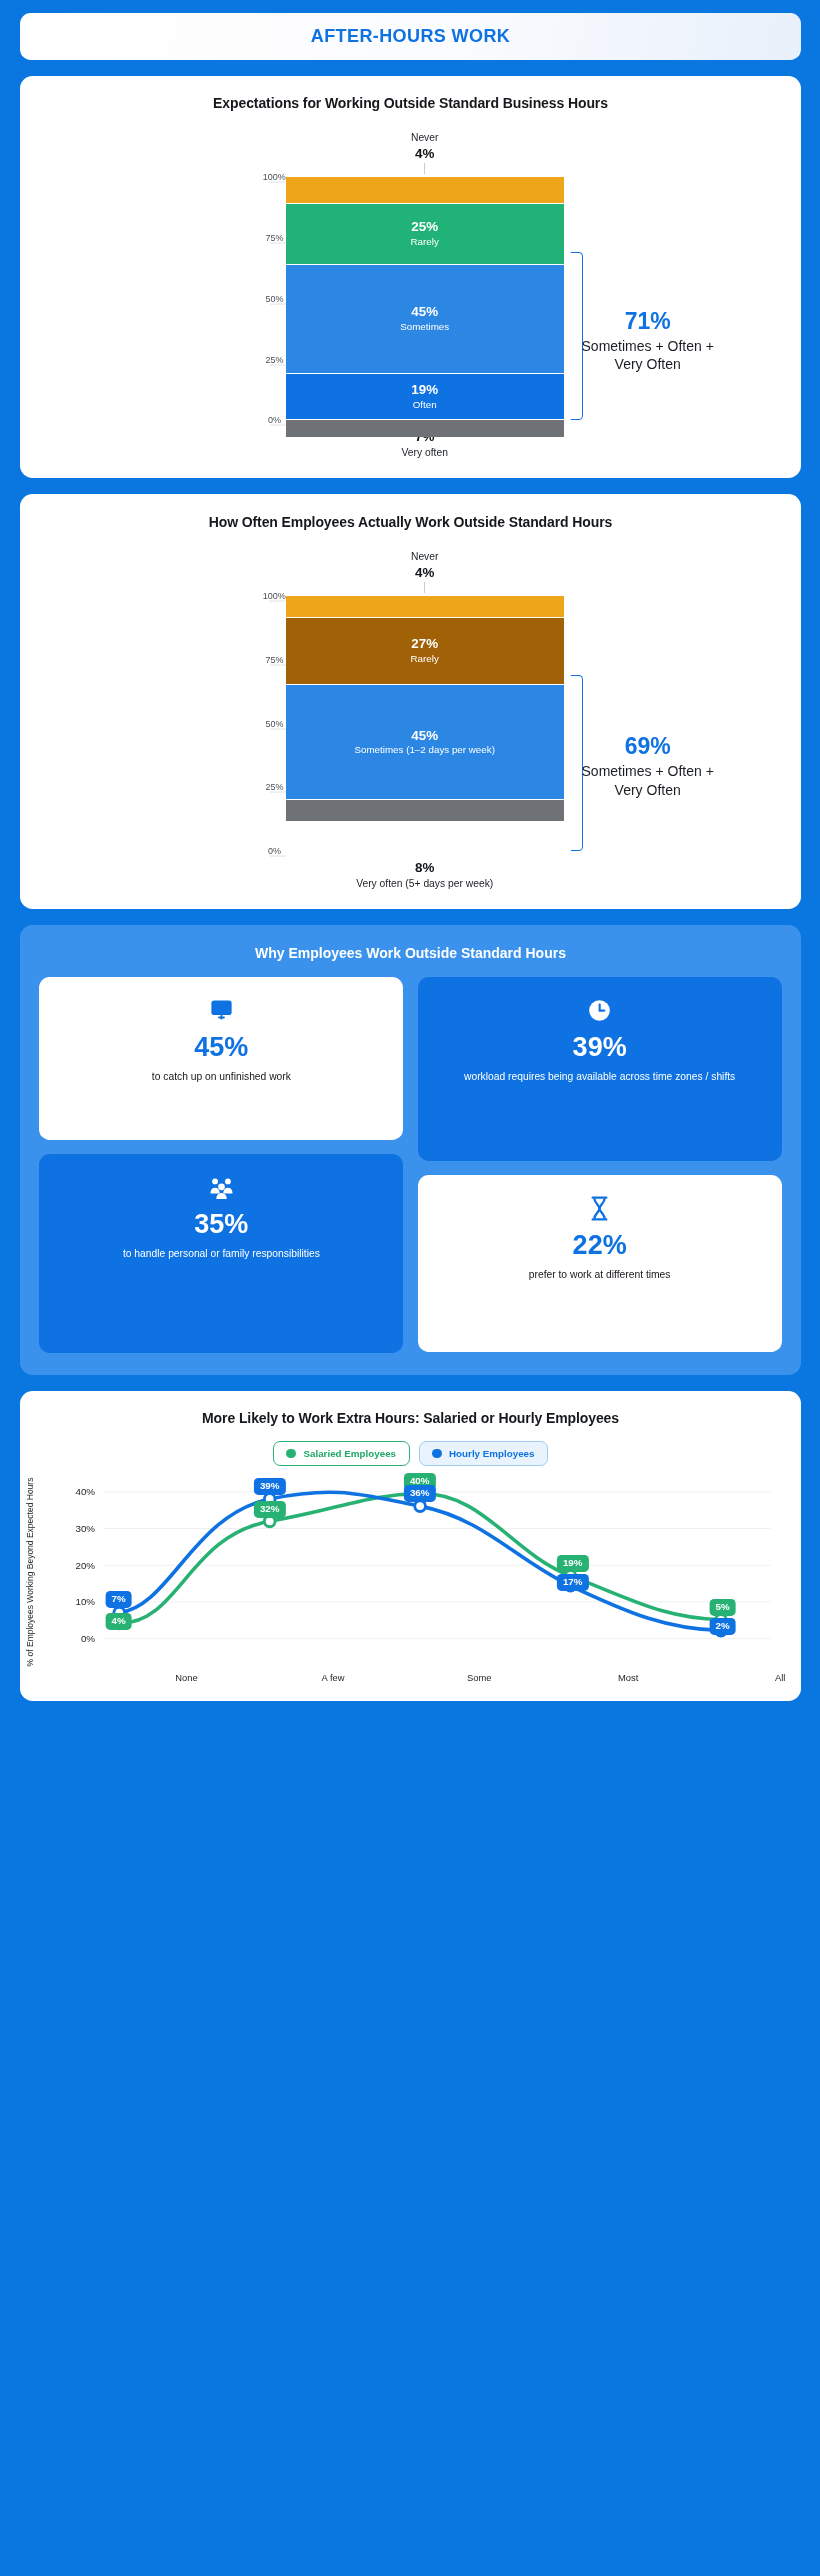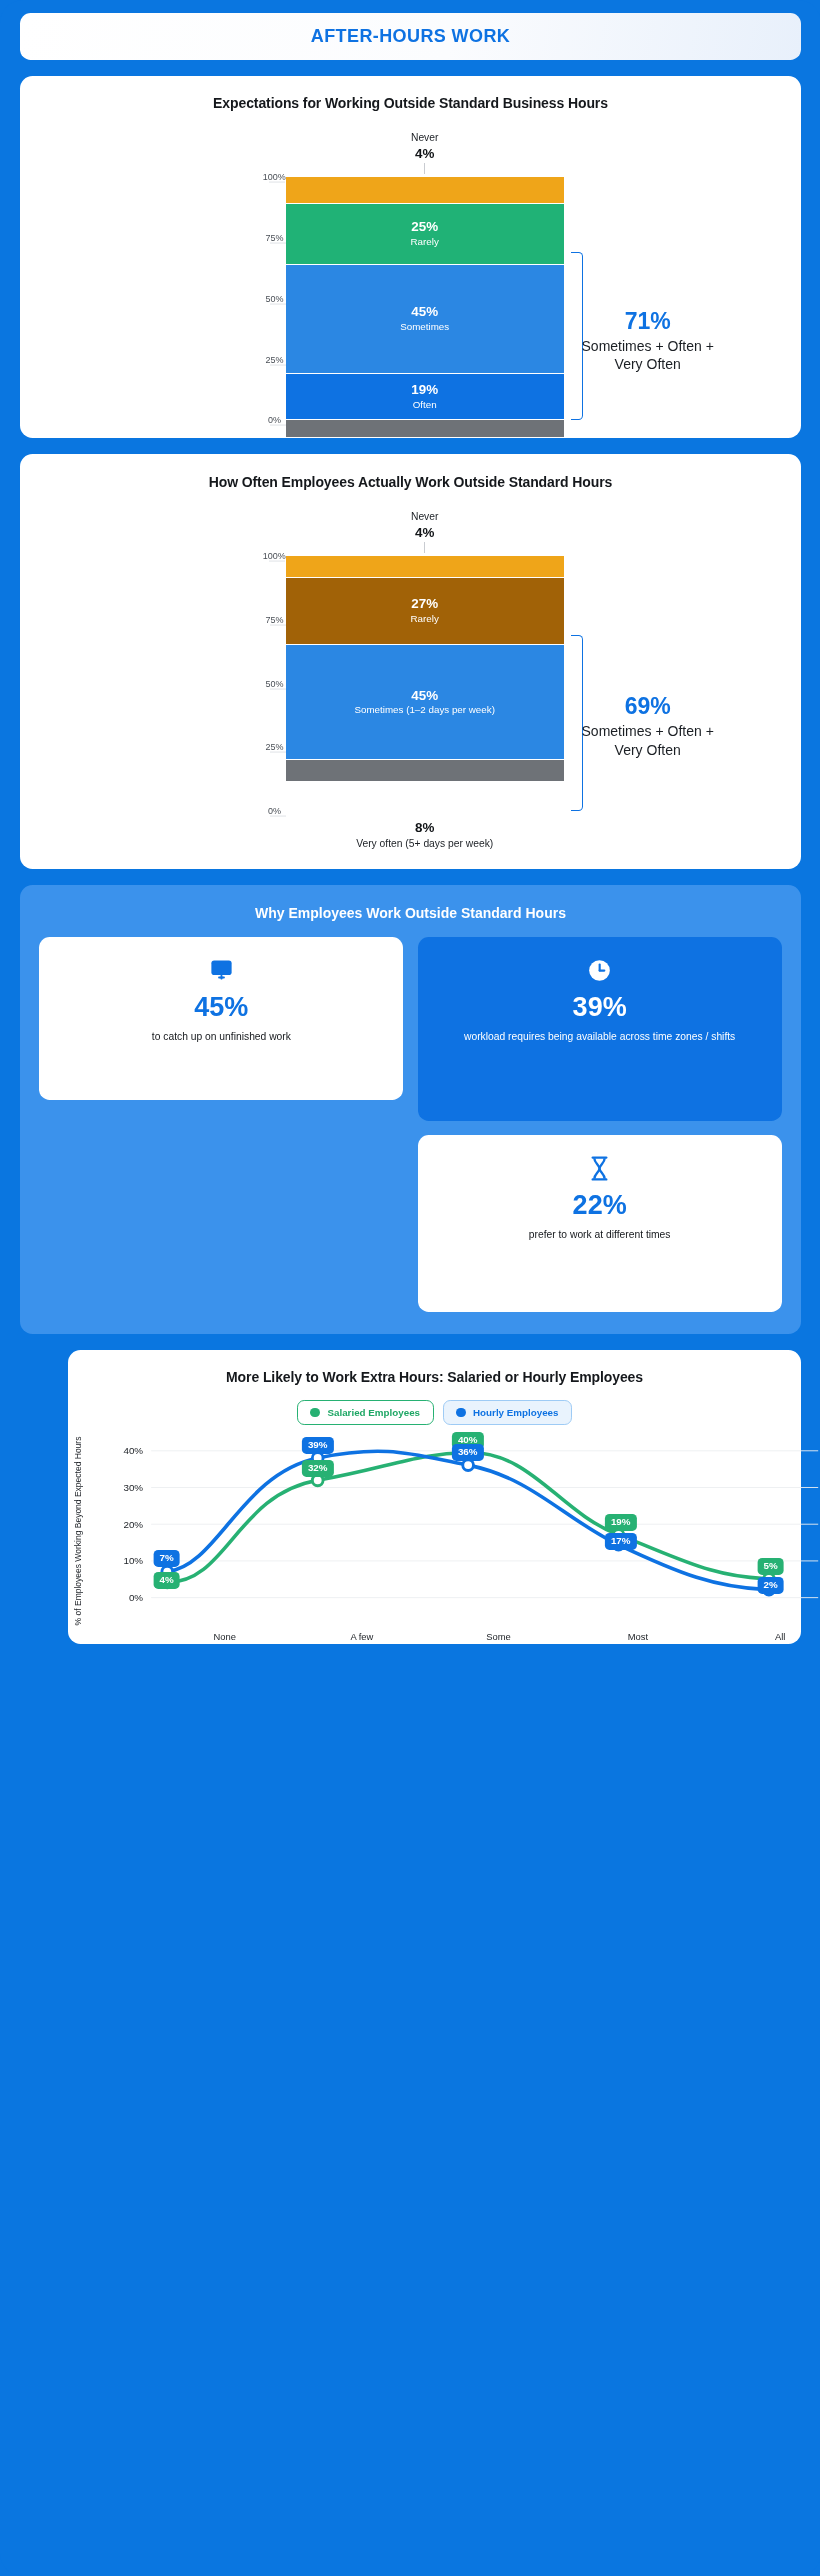--- a/index.html
+++ b/index.html
@@ -295,20 +295,24 @@
         <div class="seg" style="height:7%;background:#6E7277;"></div>
       </div>
 
       <div class="bracket" style="top:30.9%;height:69.1%;"></div>
       <div class="callout" style="top:54%;width:134px;">
         <div class="big">71%</div>
         <div class="sub">Sometimes + Often + Very Often</div>
       </div>
     </div>
 
+    <div class="sbc-foot" style="position:static;margin-left:250px;margin-top:8px;">
+      <div class="val">7%</div>
+      <div class="lab">Very often</div>
+    </div>
   </div>
 </div>
 
 <div class="card">
   <div class="card-title">How Often Employees Actually Work Outside Standard Hours</div>
 
   <div class="sbc">
     <div class="sbc-never" style="width:278px;margin-left:250px;">
       <div class="lab">Never</div>
       <div class="val">4%</div>
@@ -377,20 +381,34 @@
           <svg width="27" height="27" viewBox="0 0 24 24" fill="#0E72E2" aria-hidden="true">
             <rect x="3" y="3" width="18" height="13" rx="2.5"></rect>
             <rect x="9" y="17.4" width="6" height="1.6" rx="0.8"></rect>
             <rect x="11.1" y="16" width="1.8" height="4" rx="0.6"></rect>
           </svg>
         </div>
         <div class="big">45%</div>
         <div class="desc">to catch up on unfinished work</div>
       </div>
 
+      <div class="tile dark tile-c">
+        <div class="icon">
+          <svg width="27" height="27" viewBox="0 0 24 24" fill="#ffffff" aria-hidden="true">
+            <circle cx="6.3" cy="6.6" r="2.6"></circle>
+            <path d="M2.3 16.2c0-2.4 1.8-4 4-4s4 1.6 4 4v1.2h-8z"></path>
+            <circle cx="17.7" cy="6.6" r="2.6"></circle>
+            <path d="M13.7 16.2c0-2.4 1.8-4 4-4s4 1.6 4 4v1.2h-8z"></path>
+            <circle cx="12" cy="11.4" r="3"></circle>
+            <path d="M7.4 21.6c0-2.9 2.1-4.8 4.6-4.8s4.6 1.9 4.6 4.8v.6H7.4z"></path>
+          </svg>
+        </div>
+        <div class="big">35%</div>
+        <div class="desc">to handle personal or family responsibilities</div>
+      </div>
     </div>
 
     <div class="reason-col">
       <div class="tile dark tile-b">
         <div class="icon">
           <svg width="27" height="27" viewBox="0 0 24 24" aria-hidden="true">
             <circle cx="12" cy="12" r="9.2" fill="#ffffff"></circle>
             <rect x="11.2" y="5.8" width="1.9" height="7" rx="0.9" fill="#0E72E2"></rect>
             <rect x="11.2" y="11.1" width="6" height="1.9" rx="0.9" fill="#0E72E2"></rect>
           </svg>
@@ -409,21 +427,21 @@
           </svg>
         </div>
         <div class="big">22%</div>
         <div class="desc">prefer to work at different times</div>
       </div>
     </div>
 
   </div>
 </div>
 
-<div class="card" style="padding-bottom:23px;margin-left:48px;">
+<div class="card" style="padding-bottom:39px;">
   <div class="card-title">More Likely to Work Extra Hours: Salaried or Hourly Employees</div>
 
   <div class="legend">
     <div class="legend-pill salaried">
       <span class="dot" style="background:#27B173;"></span>
       <span>Salaried Employees</span>
     </div>
     <div class="legend-pill hourly">
       <span class="dot" style="background:#0E72E2;"></span>
       <span>Hourly Employees</span>

